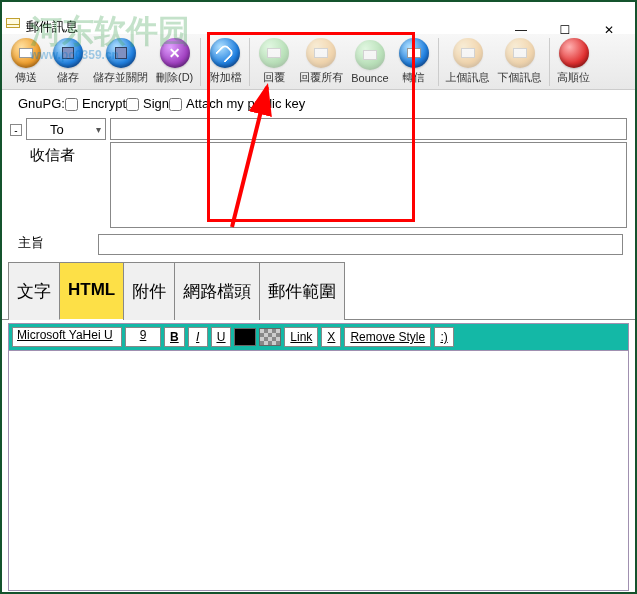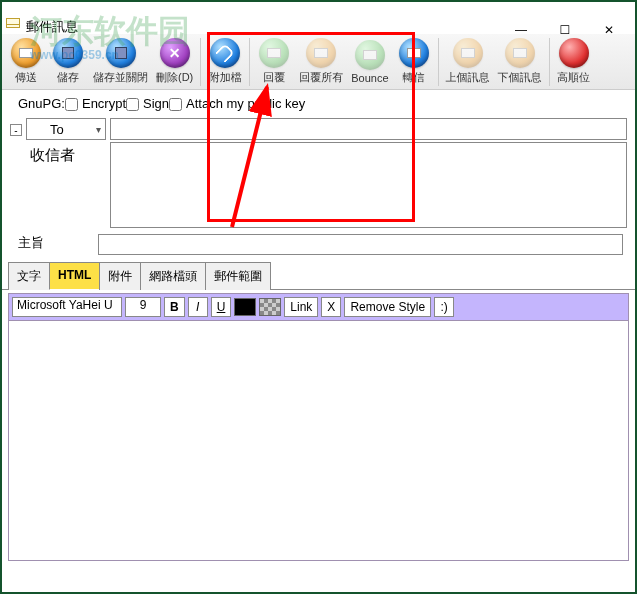--- a/index.html
+++ b/index.html
@@ -36,23 +36,23 @@
   .addr-left .to-sel .chev { font-size: 10px; color: #555; }
   .addr-left .recip-lbl { font-size: 15px; padding: 6px 0 0 4px; }
   .addr-right { flex: 1; display: flex; flex-direction: column; gap: 2px; }
   .addr-right .to-input { border: 1px solid #888; height: 22px; background: #fff; }
   .addr-right .recip-box { border: 1px solid #888; height: 86px; background: #fff; }
   .expand-toggle { width: 12px; height: 12px; border: 1px solid #888; display: flex; align-items: center; justify-content: center; font-size: 10px; margin-top: 6px; }
   .subj-row { padding: 4px 12px; display: flex; align-items: flex-start; gap: 12px; }
   .subj-row .lbl { width: 72px; font-size: 13px; padding-left: 4px; }
   .subj-row .subj-input { flex: 1; border: 1px solid #888; height: 21px; background: #fff; }
   .tabs { display: flex; border-bottom: 1px solid #888; padding: 0 6px; margin-top: 2px; }
-  .tab { border: 1px solid #888; border-bottom: none; padding: 5px 8px; font-size: 12px; background: #f0f0f0; margin-right: -1px; position: relative; top: 1px; }
+  .tab { border: 1px solid #888; border-bottom: none; padding: 17px 8px; font-size: 17px; background: #f0f0f0; margin-right: -1px; position: relative; top: 1px; }
   .tab.active { background: #fde047; font-weight: bold; border-bottom: 1px solid #fff; }
-  .format-bar { background: #c4b5fd; border: 1px solid #a090b0; margin: 3px 6px 0 6px; padding: 3px; display: flex; gap: 3px; align-items: center; }
+  .format-bar { background: #14b8a6; border: 1px solid #a090b0; margin: 3px 6px 0 6px; padding: 3px; display: flex; gap: 3px; align-items: center; text-decoration: underline; }
   .format-bar .inp { border: 1px solid #888; background: #fff; height: 20px; padding: 0 4px; font-size: 12px; }
   .format-bar .inp.font { width: 110px; }
   .format-bar .inp.size { width: 36px; text-align: center; }
   .format-bar .btn { border: 1px solid #888; background: #fff; height: 20px; min-width: 20px; padding: 0 5px; font-size: 12px; display: flex; align-items: center; justify-content: center; }
   .format-bar .swatch { width: 22px; height: 18px; border: 1px solid #666; }
   .format-bar .sw-black { background: #000; }
   .format-bar .sw-check { background: repeating-conic-gradient(#888 0 25%, #ccc 0 50%) 0 0/8px 8px; }
   .editor { margin: 0 6px 6px 6px; border: 1px solid #a090b0; border-top: none; height: 240px; background: #fff; }
   .red-box { position: absolute; border: 3px solid #ff0000; pointer-events: none; z-index: 50; }
   .red-arrow { position: absolute; z-index: 51; pointer-events: none; }

